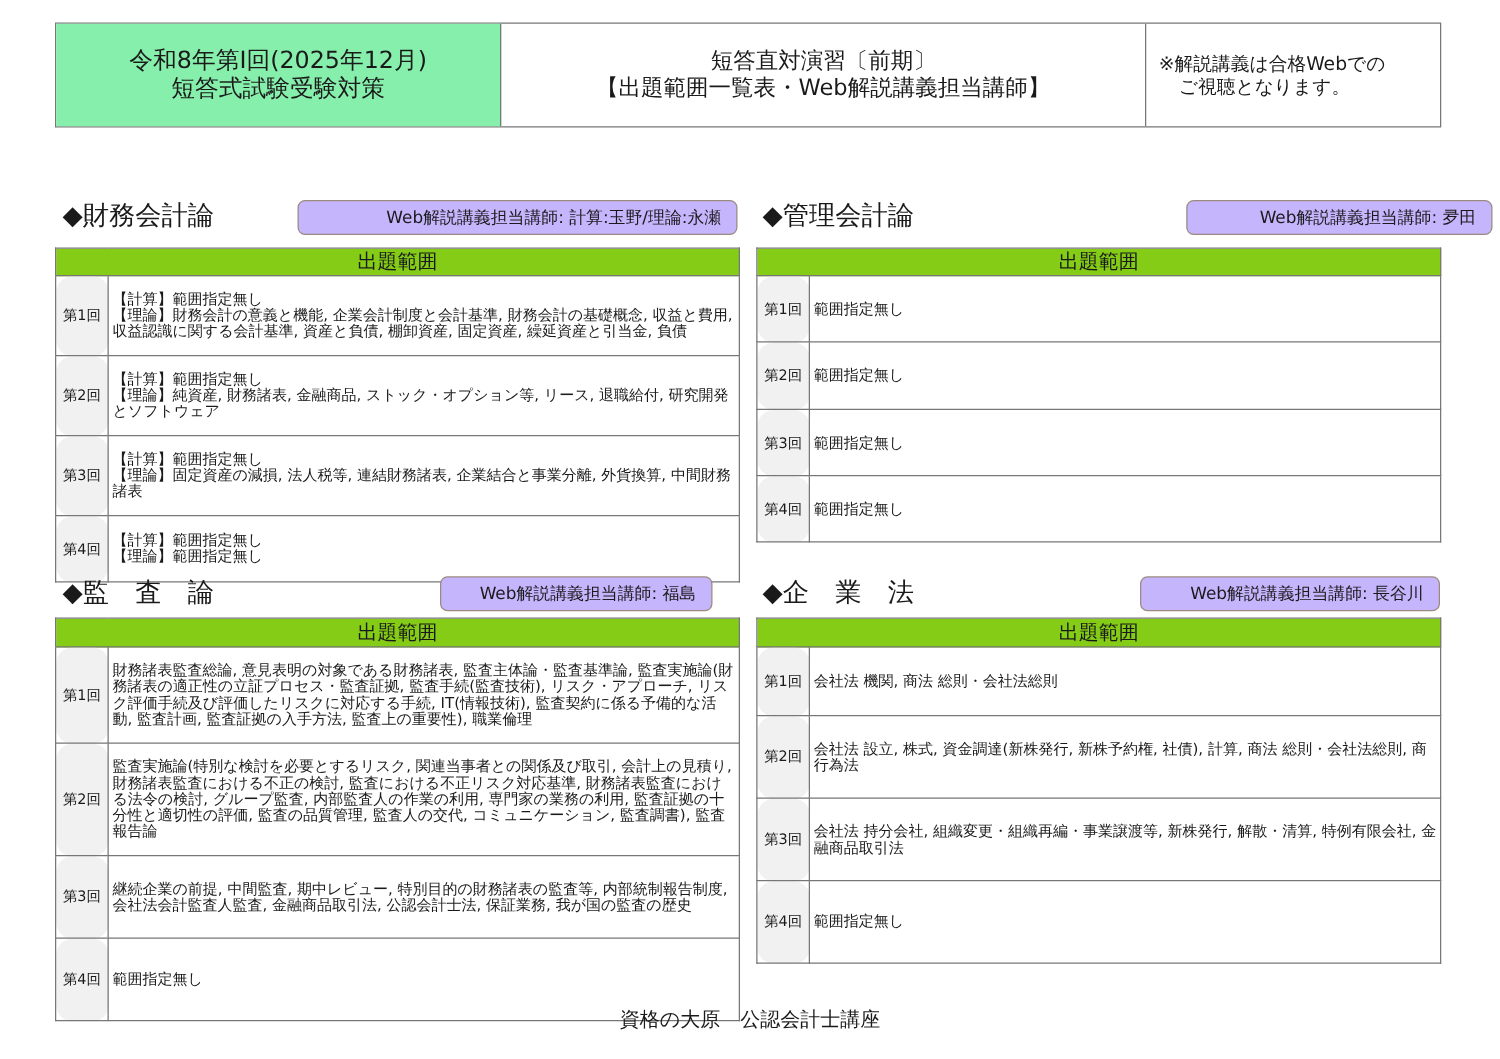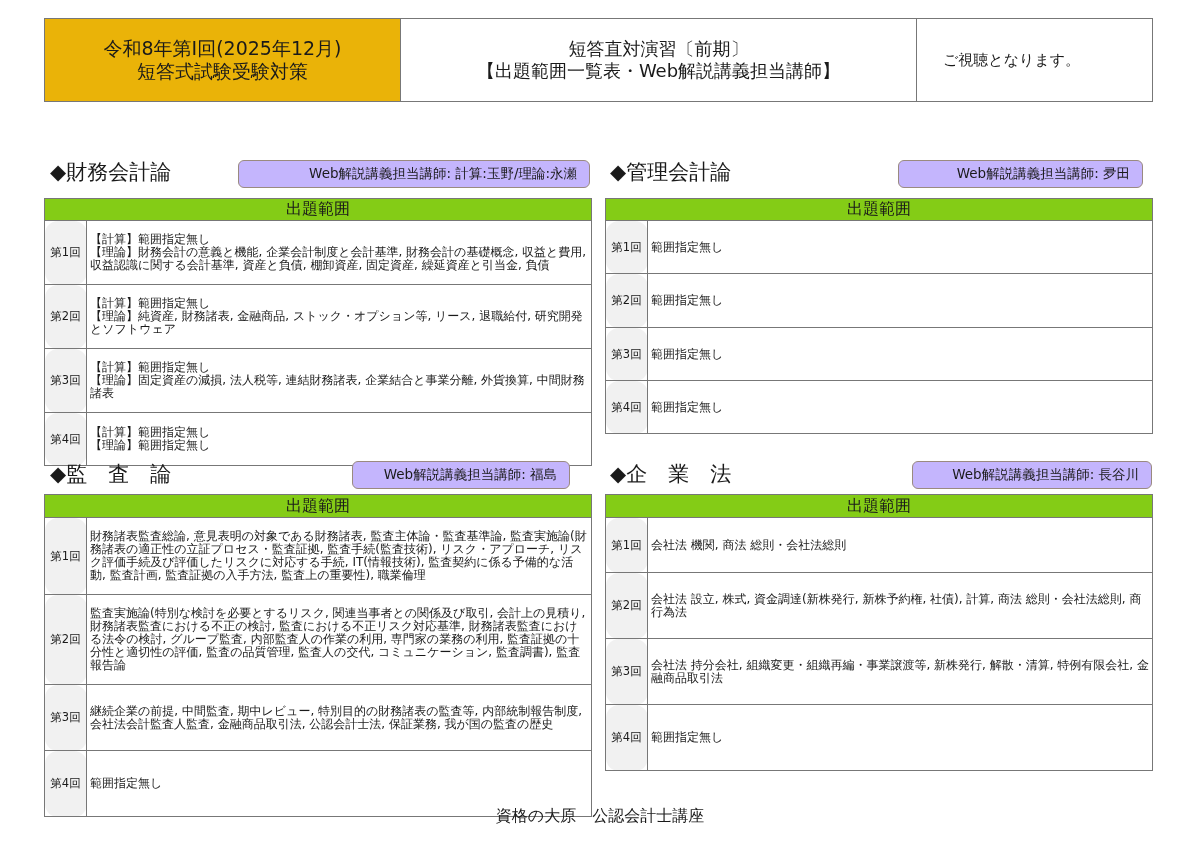--- a/index.html
+++ b/index.html
@@ -2,21 +2,21 @@
 <html><head>
 <meta charset="utf-8">
 <style>
   html, body { margin:0; padding:0; background:#ffffff; }
   body { width:1200px; height:847px; position:relative; overflow:hidden;
          font-family:"DejaVu Sans","Liberation Sans",sans-serif; color:#1a1a1a; }
   .hdr { position:absolute; left:44px; top:18px; width:1109px; height:84px;
          border:1px solid #777; box-sizing:border-box; display:flex; }
   .hdr > div { box-sizing:border-box; height:100%; display:flex; flex-direction:column;
                justify-content:center; }
-  .hdr-left { width:356px; background:#eab308; border-right:1px solid #777; align-items:center;
+  .hdr-left { width:356px; background:#86efac; border-right:1px solid #777; align-items:center;
               font-size:19px; line-height:23px; text-align:center; }
   .hdr-mid { width:516px; border-right:1px solid #777; align-items:center; font-size:18px;
              line-height:22px; text-align:center; }
   .hdr-right { flex:1; padding-left:10px; font-size:15px; line-height:18px; }
   .hdr-right .l2 { padding-left:16px; }
   .sect-title { position:absolute; font-size:21px; white-space:nowrap; letter-spacing:0; }
   .badge { position:absolute; height:28px; box-sizing:border-box; background:#c4b5fd;
            border:1px solid #9a8a80; border-radius:6px; font-size:13.5px;
            display:flex; align-items:center; justify-content:flex-end; padding-right:12px;
            white-space:nowrap; }
@@ -37,20 +37,21 @@
 <div class="hdr">
   <div class="hdr-left">
     <div>令和8年第Ⅰ回(2025年12月)</div>
     <div>短答式試験受験対策</div>
   </div>
   <div class="hdr-mid">
     <div>短答直対演習〔前期〕</div>
     <div>【出題範囲一覧表・Web解説講義担当講師】</div>
   </div>
   <div class="hdr-right">
+    <div>※解説講義は合格Webでの</div>
     <div class="l2">ご視聴となります。</div>
   </div>
 </div>
 
 <div class="sect-title" style="left:50px; top:158px;">◆財務会計論</div>
 <div class="badge" style="left:238px; top:160px; width:352px;">Web解説講義担当講師: 計算:玉野/理論:永瀬</div>
 <table class="rng" style="left:44px; top:198px; width:548px;">
   <colgroup>
       <col style="width:42px">
       <col>
@@ -76,21 +77,21 @@
       </tr>
   <tr style="height:53px">
         <td class="lab">第4回</td>
         <td class="cell-text">【計算】範囲指定無し
 【理論】範囲指定無し</td>
       </tr>
 </tbody>
   </table>
 
 <div class="sect-title" style="left:610px; top:158px;">◆管理会計論</div>
-<div class="badge" style="left:898px; top:160px; width:245px;text-align:center;">Web解説講義担当講師: 夛田</div>
+<div class="badge" style="left:949px; top:160px; width:245px;text-align:center;">Web解説講義担当講師: 夛田</div>
 <table class="rng" style="left:605px; top:198px; width:548px;">
   <colgroup>
       <col style="width:42px">
       <col>
     </colgroup>
   <tbody>
       <tr style="height:22px">
         <th colspan="2">出題範囲</th>
       </tr>
   <tr style="height:53px">

